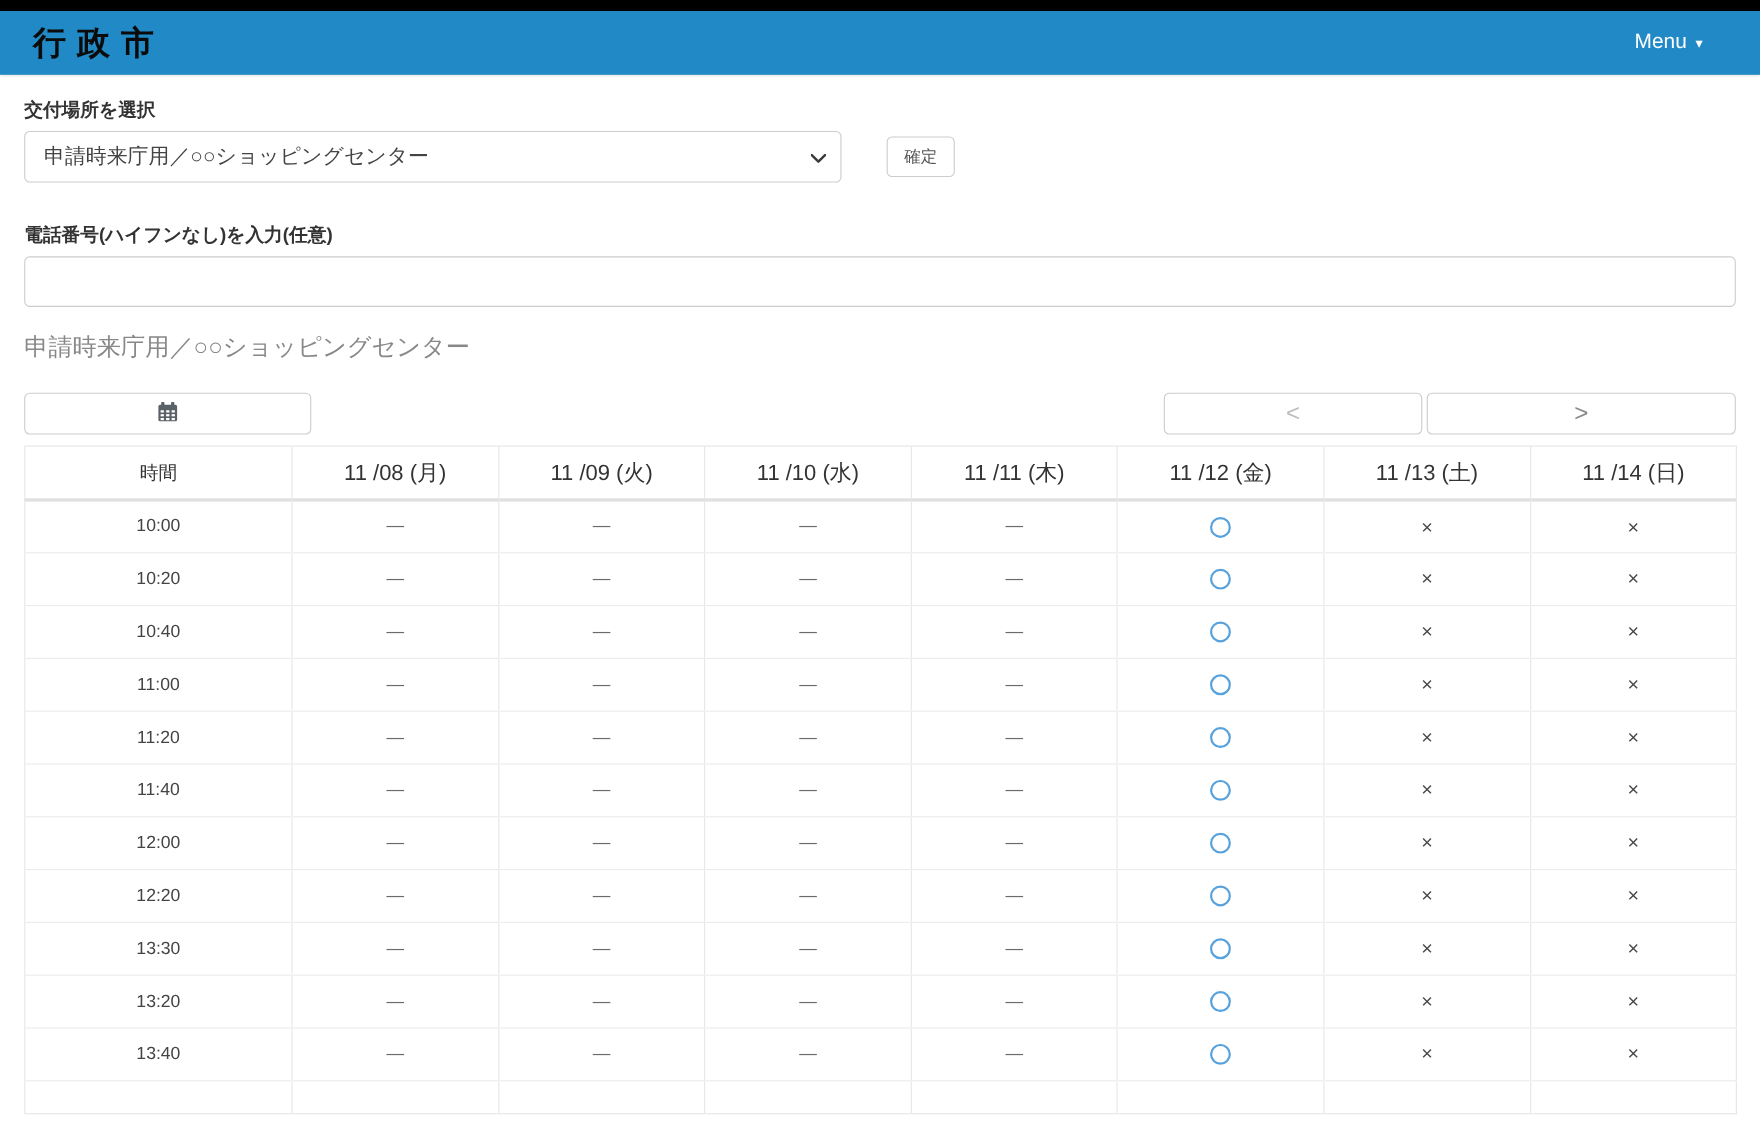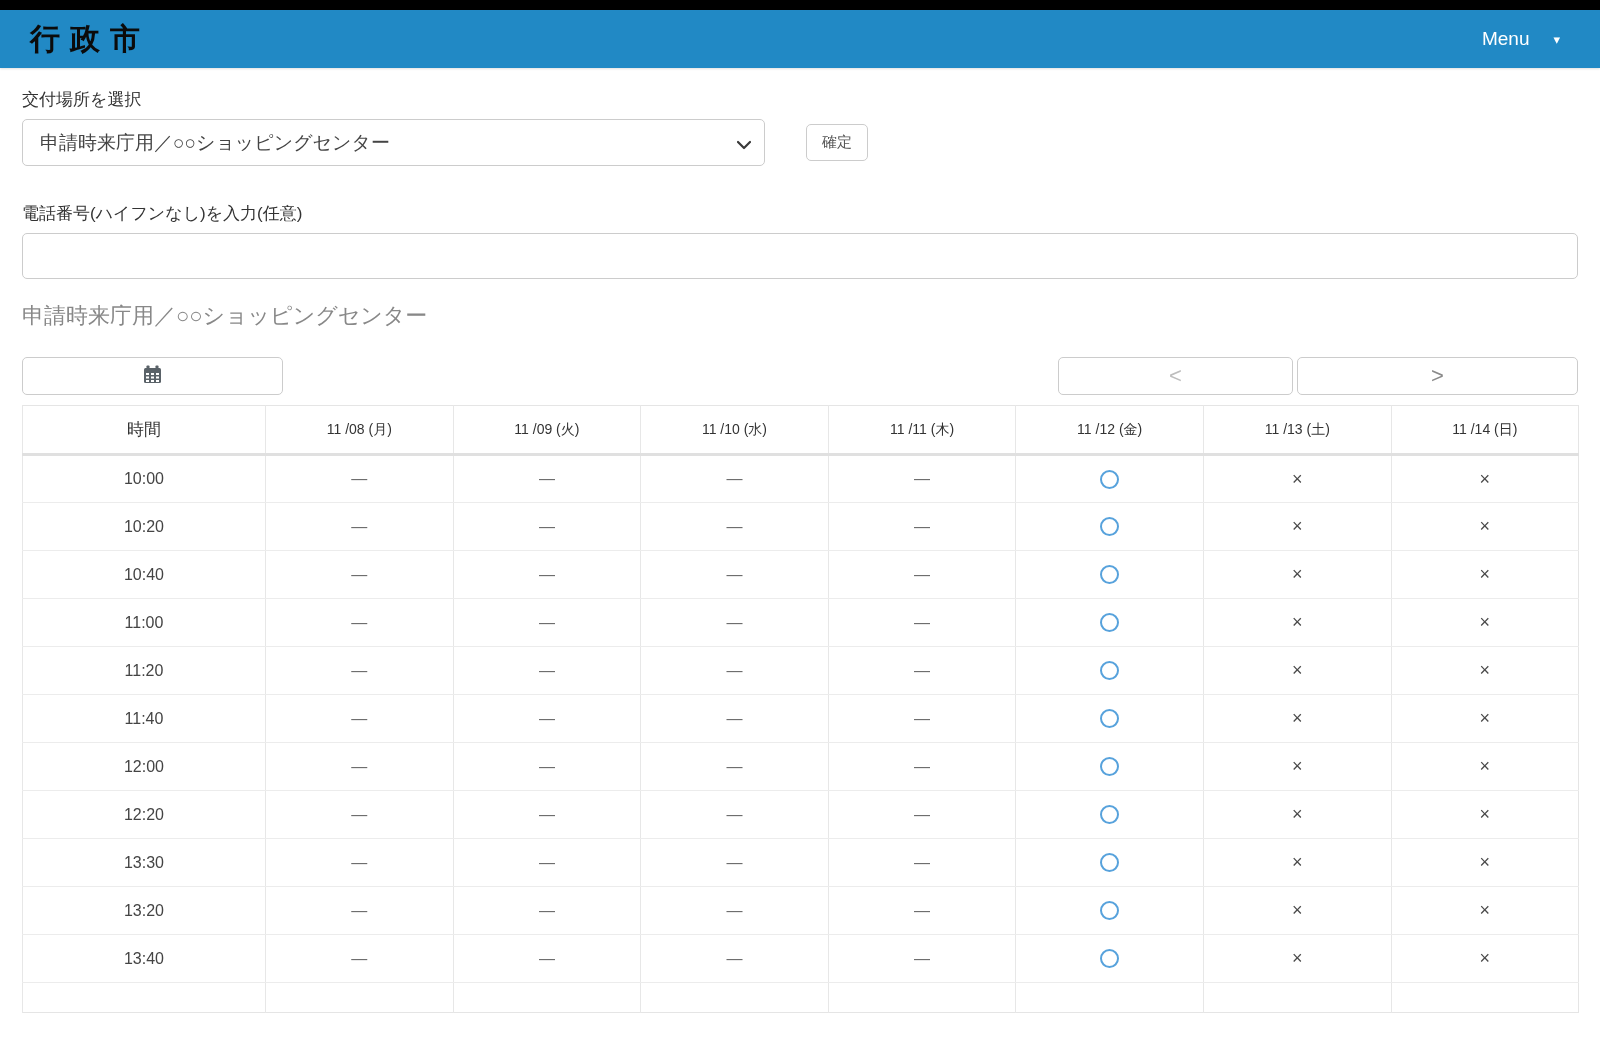--- a/index.html
+++ b/index.html
@@ -8,27 +8,27 @@
     --sunday:#fb4343;
     --circle:#57a2dc;
   }
   *{box-sizing:border-box;margin:0;padding:0;}
   html,body{width:1600px;height:1039px;overflow:hidden;background:#fff;
     font-family:"Liberation Sans","DejaVu Sans",sans-serif;}
   
   .os-strip{height:10px;background:#000;width:100%;}
   
   .app-header{height:58px;background:var(--header-bg);display:flex;align-items:center;
-    justify-content:space-between;padding:0 40px 0 30px;box-shadow:0 1px 2px rgba(0,0,0,.12);}
+    justify-content:space-between;padding:0 52px 0 30px;box-shadow:0 1px 2px rgba(0,0,0,.12);}
   .brand{font-family:"DejaVu Serif","Liberation Serif",serif;font-size:30px;font-weight:600;
     color:#0b0b0b;letter-spacing:10px;}
-  .menu{color:#fff;font-size:19px;display:flex;align-items:center;gap:24px;cursor:pointer;}
+  .menu{color:#fff;font-size:19px;display:flex;align-items:center;gap:8px;cursor:pointer;}
   .menu .caret{font-size:13px;line-height:1;}
   .content{padding:0 22px;}
-  .field-label{font-size:17px;font-weight:normal;color:#333;margin-top:20px;margin-bottom:8px;}
+  .field-label{font-size:17px;font-weight:bold;color:#333;margin-top:20px;margin-bottom:8px;}
   .select-row{display:flex;align-items:center;}
   .select-wrap{position:relative;width:743px;}
   select.location{appearance:none;-webkit-appearance:none;width:100%;height:47px;
     border:1px solid #ccc;border-radius:5px;background:#fff;color:#444;font-size:19px;
     padding:0 40px 0 17px;font-family:inherit;}
   .select-chevron{position:absolute;right:14px;top:17px;pointer-events:none;}
   .btn{background:#fff;border:1px solid #ccc;border-radius:5px;color:#555;cursor:pointer;
     font-family:inherit;}
   .confirm-btn{margin-left:41px;width:62px;height:37px;font-size:15px;color:#555;}
   input.phone{width:100%;height:46px;border:1px solid #ccc;border-radius:5px;font-size:19px;
@@ -39,21 +39,21 @@
   .pager{display:flex;gap:4px;}
   .pager .btn{height:38px;font-size:22px;line-height:1;display:flex;align-items:center;
     justify-content:center;}
   .prev-btn{width:235px;color:#bdbdbd;}
   .next-btn{width:281px;color:#8a8a8a;}
   
   table.schedule{margin-top:10px;width:1556px;border-collapse:collapse;table-layout:fixed;
     border:1px solid #e5e5e5;}
   table.schedule th,table.schedule td{border-left:1px solid #e7e7e7;text-align:center;
     vertical-align:middle;font-weight:normal;}
-  table.schedule th{height:49px;font-size:14px;color:#333;border-bottom:3px solid #e0e0e0;}
+  table.schedule th{height:49px;font-size:20px;color:#333;border-bottom:3px solid #e0e0e0;}
   table.schedule th.time-col{font-size:17px;}
   table.schedule td{height:48px;border-bottom:1px solid #ececec;font-size:16px;color:#444;}
   th.sat{color:var(--saturday);}
   th.sun{color:var(--sunday);}
   td .dash{color:#6a6a6a;font-size:16px;}
   td .cross{color:#4a4a4a;font-size:18px;}
   .slot-btn{background:none;border:none;cursor:pointer;display:inline-flex;
     align-items:center;justify-content:center;width:30px;height:30px;}
   .ring{display:inline-block;width:19px;height:19px;border:2px solid var(--circle);
     border-radius:50%;}

